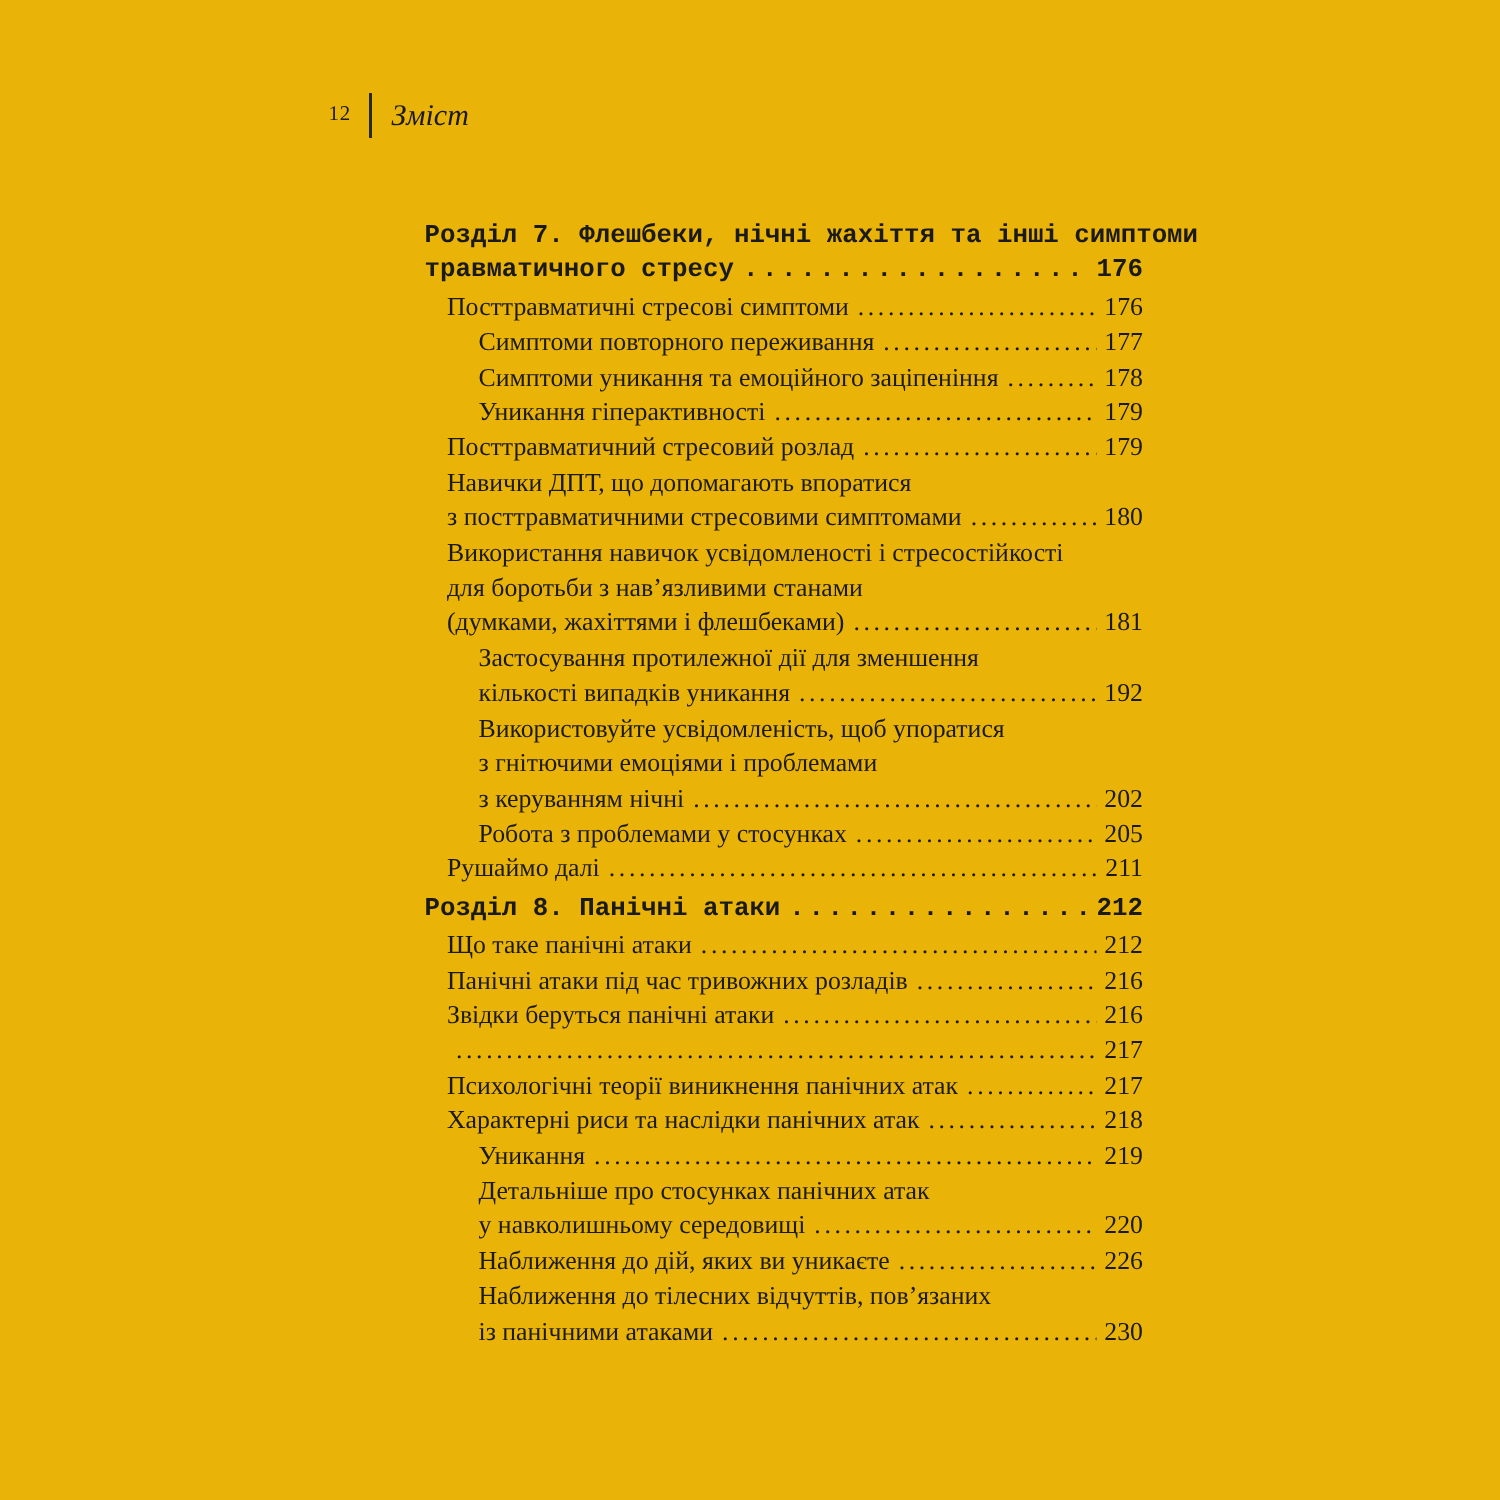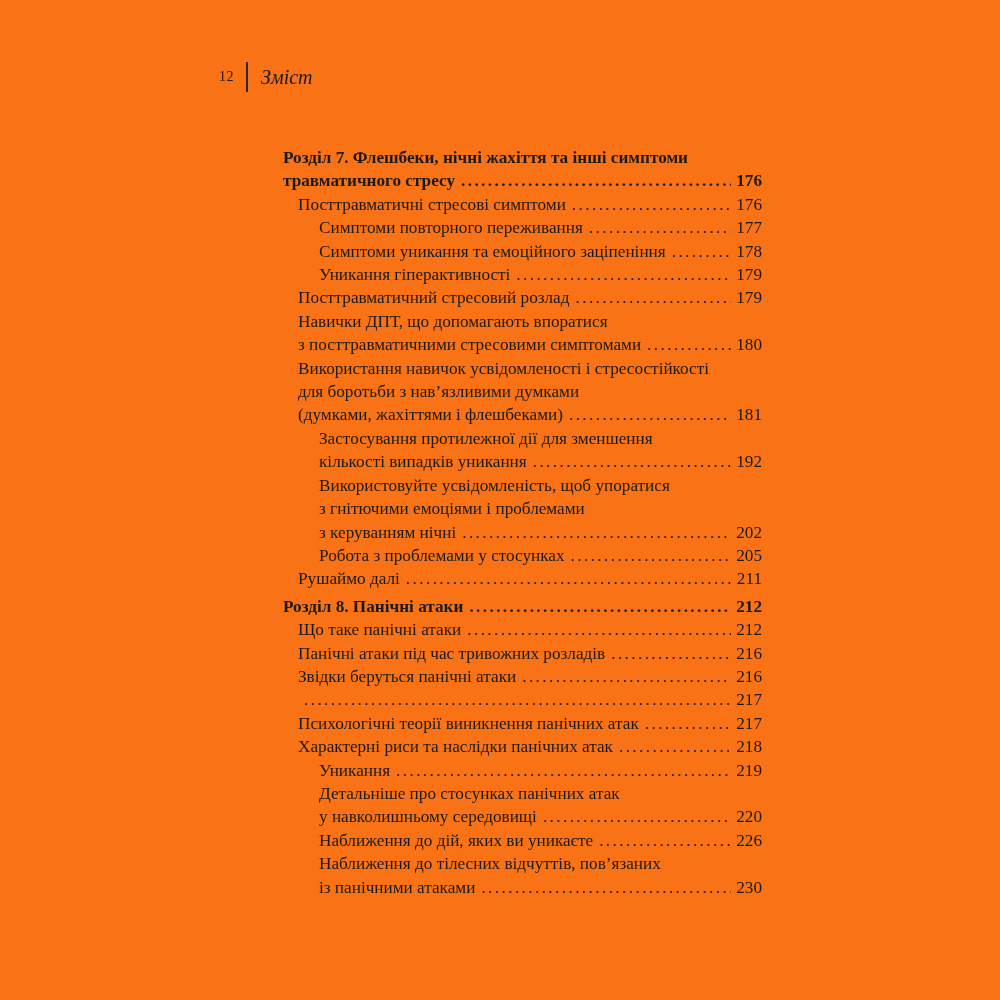--- a/index.html
+++ b/index.html
@@ -6,21 +6,21 @@
     margin: 0;
     padding: 0;
     background: #ffffff;
     font-family: "Liberation Serif", serif;
     color: #1a1a1a;
   }
   .page {
     position: relative;
     width: 1000px;
     height: 1000px;
-    background: #f97316;
+    background: #eab308;
     overflow: hidden;
   }
   
   .running-head {
     position: absolute;
     top: 61px;
     left: 219px;
     display: flex;
     align-items: center;
     height: 32px;
@@ -47,21 +47,21 @@
     top: 146px;
     width: 479px;
     font-size: 17.2px;
     line-height: 23.4px;
   }
   .toc-section + .toc-section {
     margin-top: 4px;
   }
   .entry.level-1 { padding-left: 15px; }
   .entry.level-2 { padding-left: 36px; }
-  .entry.bold { font-weight: bold; }
+  .entry.bold { font-weight: bold; font-family: Liberation Mono, monospace; }
   .line {
     display: flex;
     align-items: baseline;
   }
   .txt { white-space: nowrap; }
   .dots {
     flex: 1;
     overflow: hidden;
     white-space: nowrap;
     margin: 0 5px 0 6px;
@@ -139,21 +139,21 @@
             <span class="txt">з посттравматичними стресовими симптомами</span>
             <span class="dots"></span>
             <span class="pg">180</span>
           </div>
         </div>
         <div class="entry level-1">
           <div class="line">
             <span class="txt">Використання навичок усвідомленості і стресостійкості</span>
           </div>
           <div class="line">
-            <span class="txt">для боротьби з нав’язливими думками</span>
+            <span class="txt">для боротьби з нав’язливими станами</span>
           </div>
           <div class="line">
             <span class="txt">(думками, жахіттями і флешбеками)</span>
             <span class="dots"></span>
             <span class="pg">181</span>
           </div>
         </div>
         <div class="entry level-2">
           <div class="line">
             <span class="txt">Застосування протилежної дії для зменшення</span>

